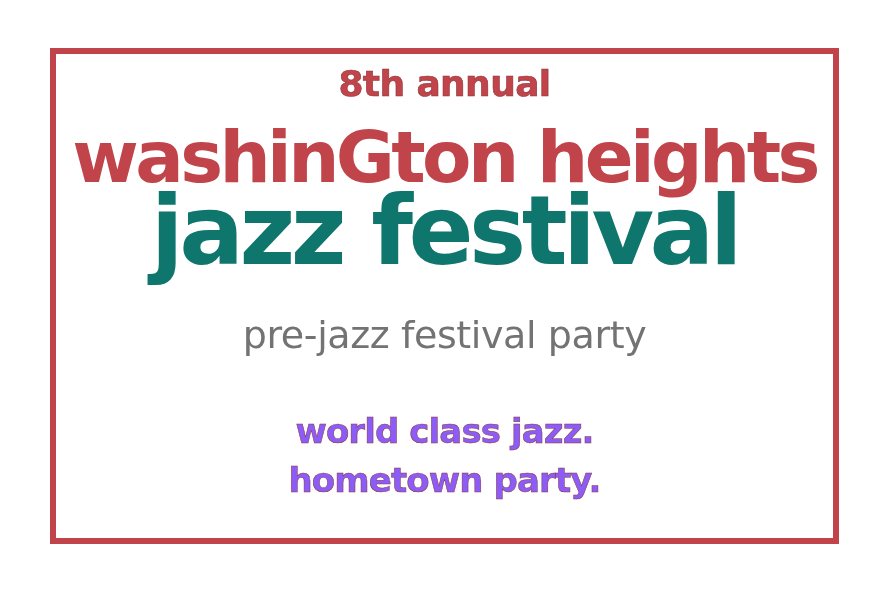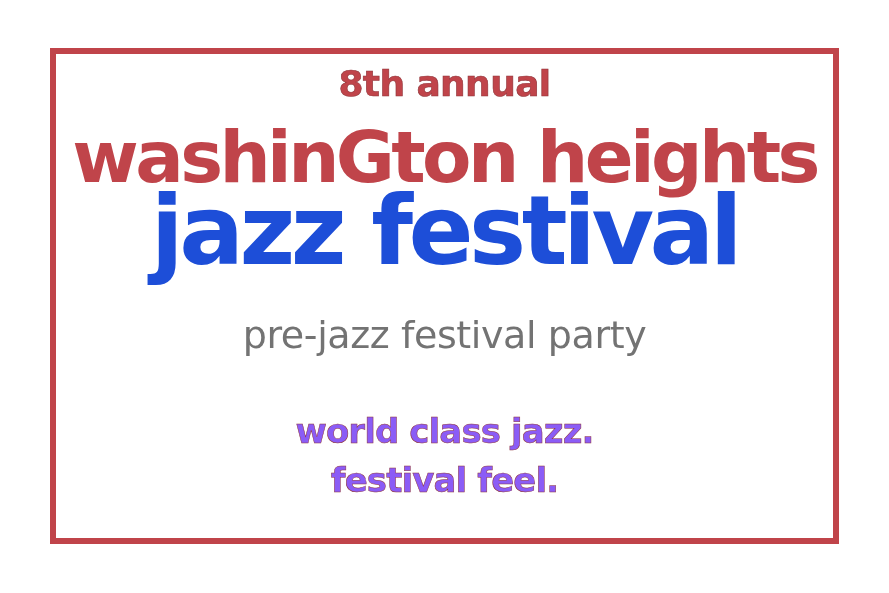--- a/index.html
+++ b/index.html
@@ -77,21 +77,21 @@
   
   .title-line-2 {
     position: absolute;
     left: 0;
     right: 0;
     top: 183px;
     font-family: "DejaVu Sans", sans-serif;
     font-weight: 700;
     font-size: 96px;
     letter-spacing: -4.5px;
-    color: #1d4ed8;
+    color: #0f766e;
     line-height: 1;
     white-space: nowrap;
   }
 
   
   .subtitle {
     position: absolute;
     left: 0;
     right: 0;
     top: 316px;
@@ -131,16 +131,16 @@
     <div class="eyebrow">8th annual</div>
 
     <div class="title-line-1">washinGton heights</div>
 
     <div class="title-line-2">jazz festival</div>
 
     <div class="subtitle">pre-jazz festival party</div>
 
     <div class="tagline tagline-1">world class jazz.</div>
 
-    <div class="tagline tagline-2">festival feel.</div>
+    <div class="tagline tagline-2">hometown party.</div>
 
   </div>
 </div>
 
 </body></html>

